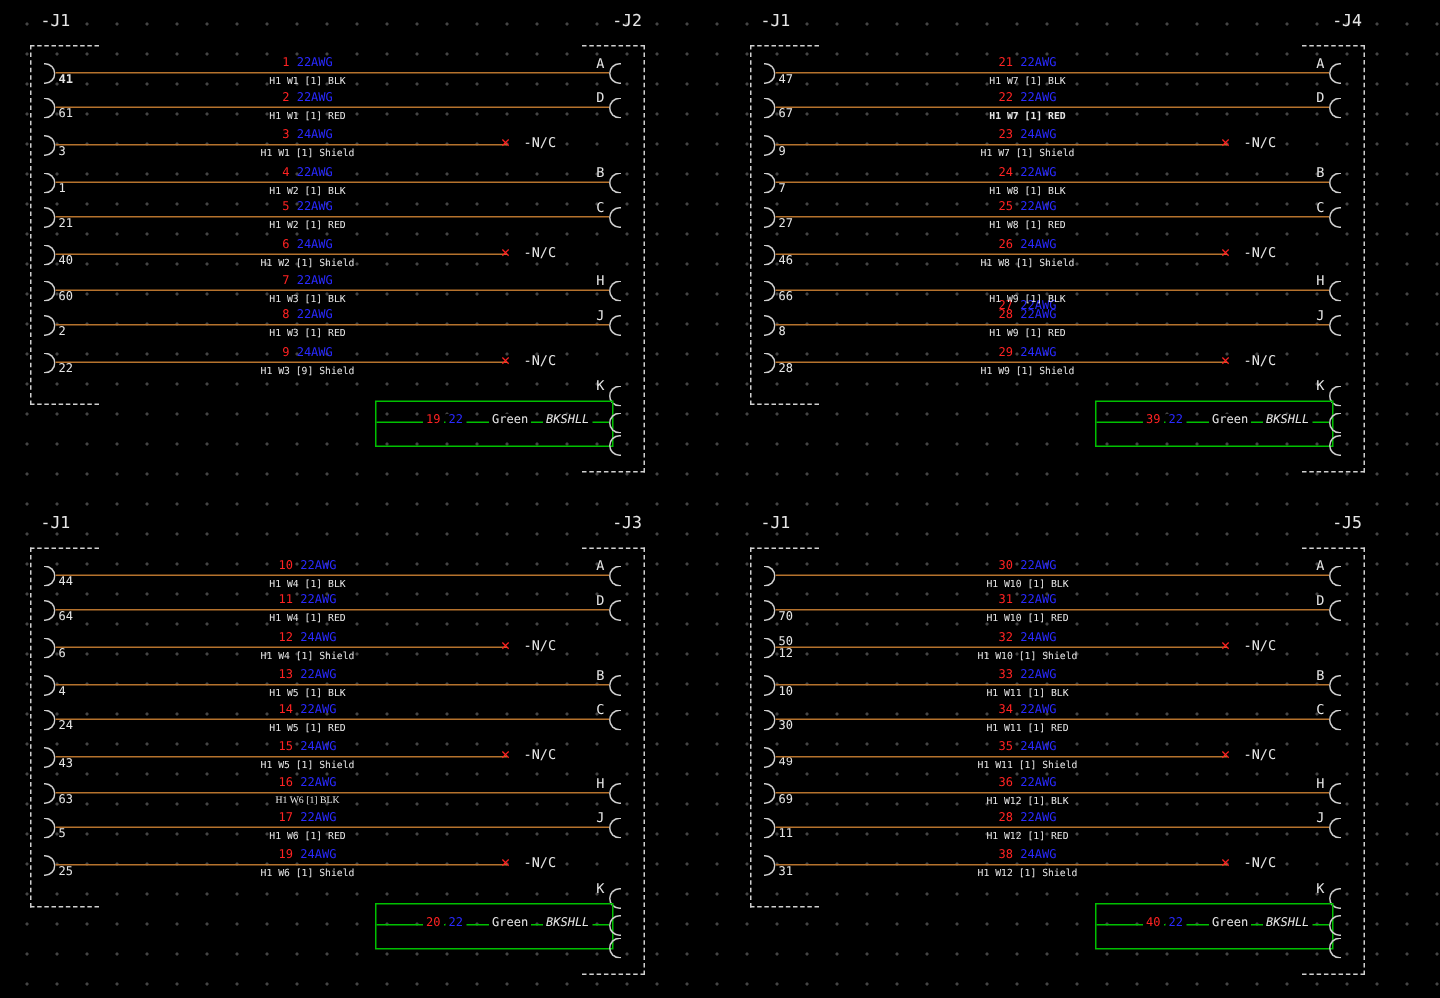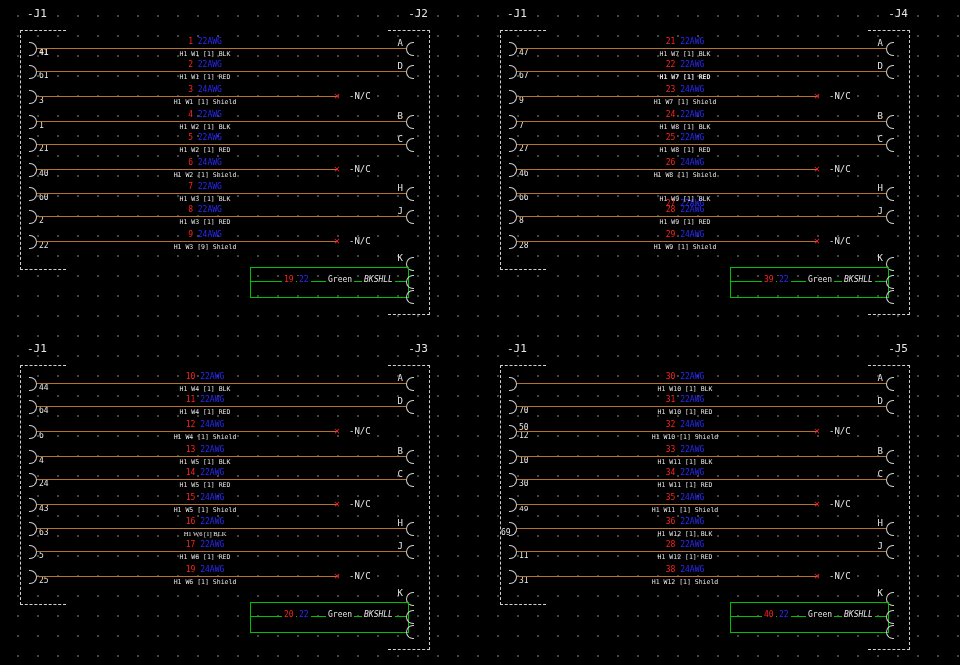--- a/index.html
+++ b/index.html
@@ -316,21 +316,21 @@
       <div class="arc-l" style="left: 406px; top: 138px; position: absolute;"></div>
       <div class="pin-letter" style="left: 388px; top: 135px; width: 15px; position: absolute;">C</div>
       <div class="arc-r" style="left: 29px; top: 163px; position: absolute;"></div>
       <div class="pin-num" style="left: 39px; top: 170px; position: absolute; font-family: Liberation Mono, monospace;">49</div>
       <div class="wire" style="left: 37px; top: 169px; width: 301px; position: absolute;"></div>
       <div class="wire-label" style="left: 105px; top: 159px; width: 200px; position: absolute;"><span class="num">35</span> <span class="awg">24AWG</span></div>
       <div class="wire-name" style="left: 105px; top: 172px; width: 200px; position: absolute;">H1 W11 [1] Shield</div>
       <div class="nc-x" style="left: 334px; top: 164px; position: absolute;">✕</div>
       <div class="nc-text" style="left: 349px; top: 165px; position: absolute;">-N/C</div>
       <div class="arc-r" style="left: 29px; top: 187px; position: absolute;"></div>
-      <div class="pin-num" style="left: 21px; top: 194px; position: absolute; text-align: right;">69</div>
+      <div class="pin-num" style="left: 39px; top: 194px; position: absolute; text-align: right;">69</div>
       <div class="wire" style="left: 37px; top: 193px; width: 369px; position: absolute;"></div>
       <div class="wire-label" style="left: 105px; top: 183px; width: 200px; position: absolute;"><span class="num">36</span> <span class="awg">22AWG</span></div>
       <div class="wire-name" style="left: 105px; top: 196px; width: 200px; position: absolute;">H1 W12 [1] BLK</div>
       <div class="arc-l" style="left: 406px; top: 187px; position: absolute;"></div>
       <div class="pin-letter" style="left: 388px; top: 184px; width: 15px; position: absolute;">H</div>
       <div class="arc-r" style="left: 29px; top: 210px; position: absolute;"></div>
       <div class="pin-num" style="left: 39px; top: 217px; position: absolute;">11</div>
       <div class="wire" style="left: 37px; top: 216px; width: 369px; position: absolute;"></div>
       <div class="wire-label" style="left: 105px; top: 206px; width: 200px; position: absolute;"><span class="num">28</span> <span class="awg">22AWG</span></div>
       <div class="wire-name" style="left: 105px; top: 219px; width: 200px; position: absolute;">H1 W12 [1] RED</div>

